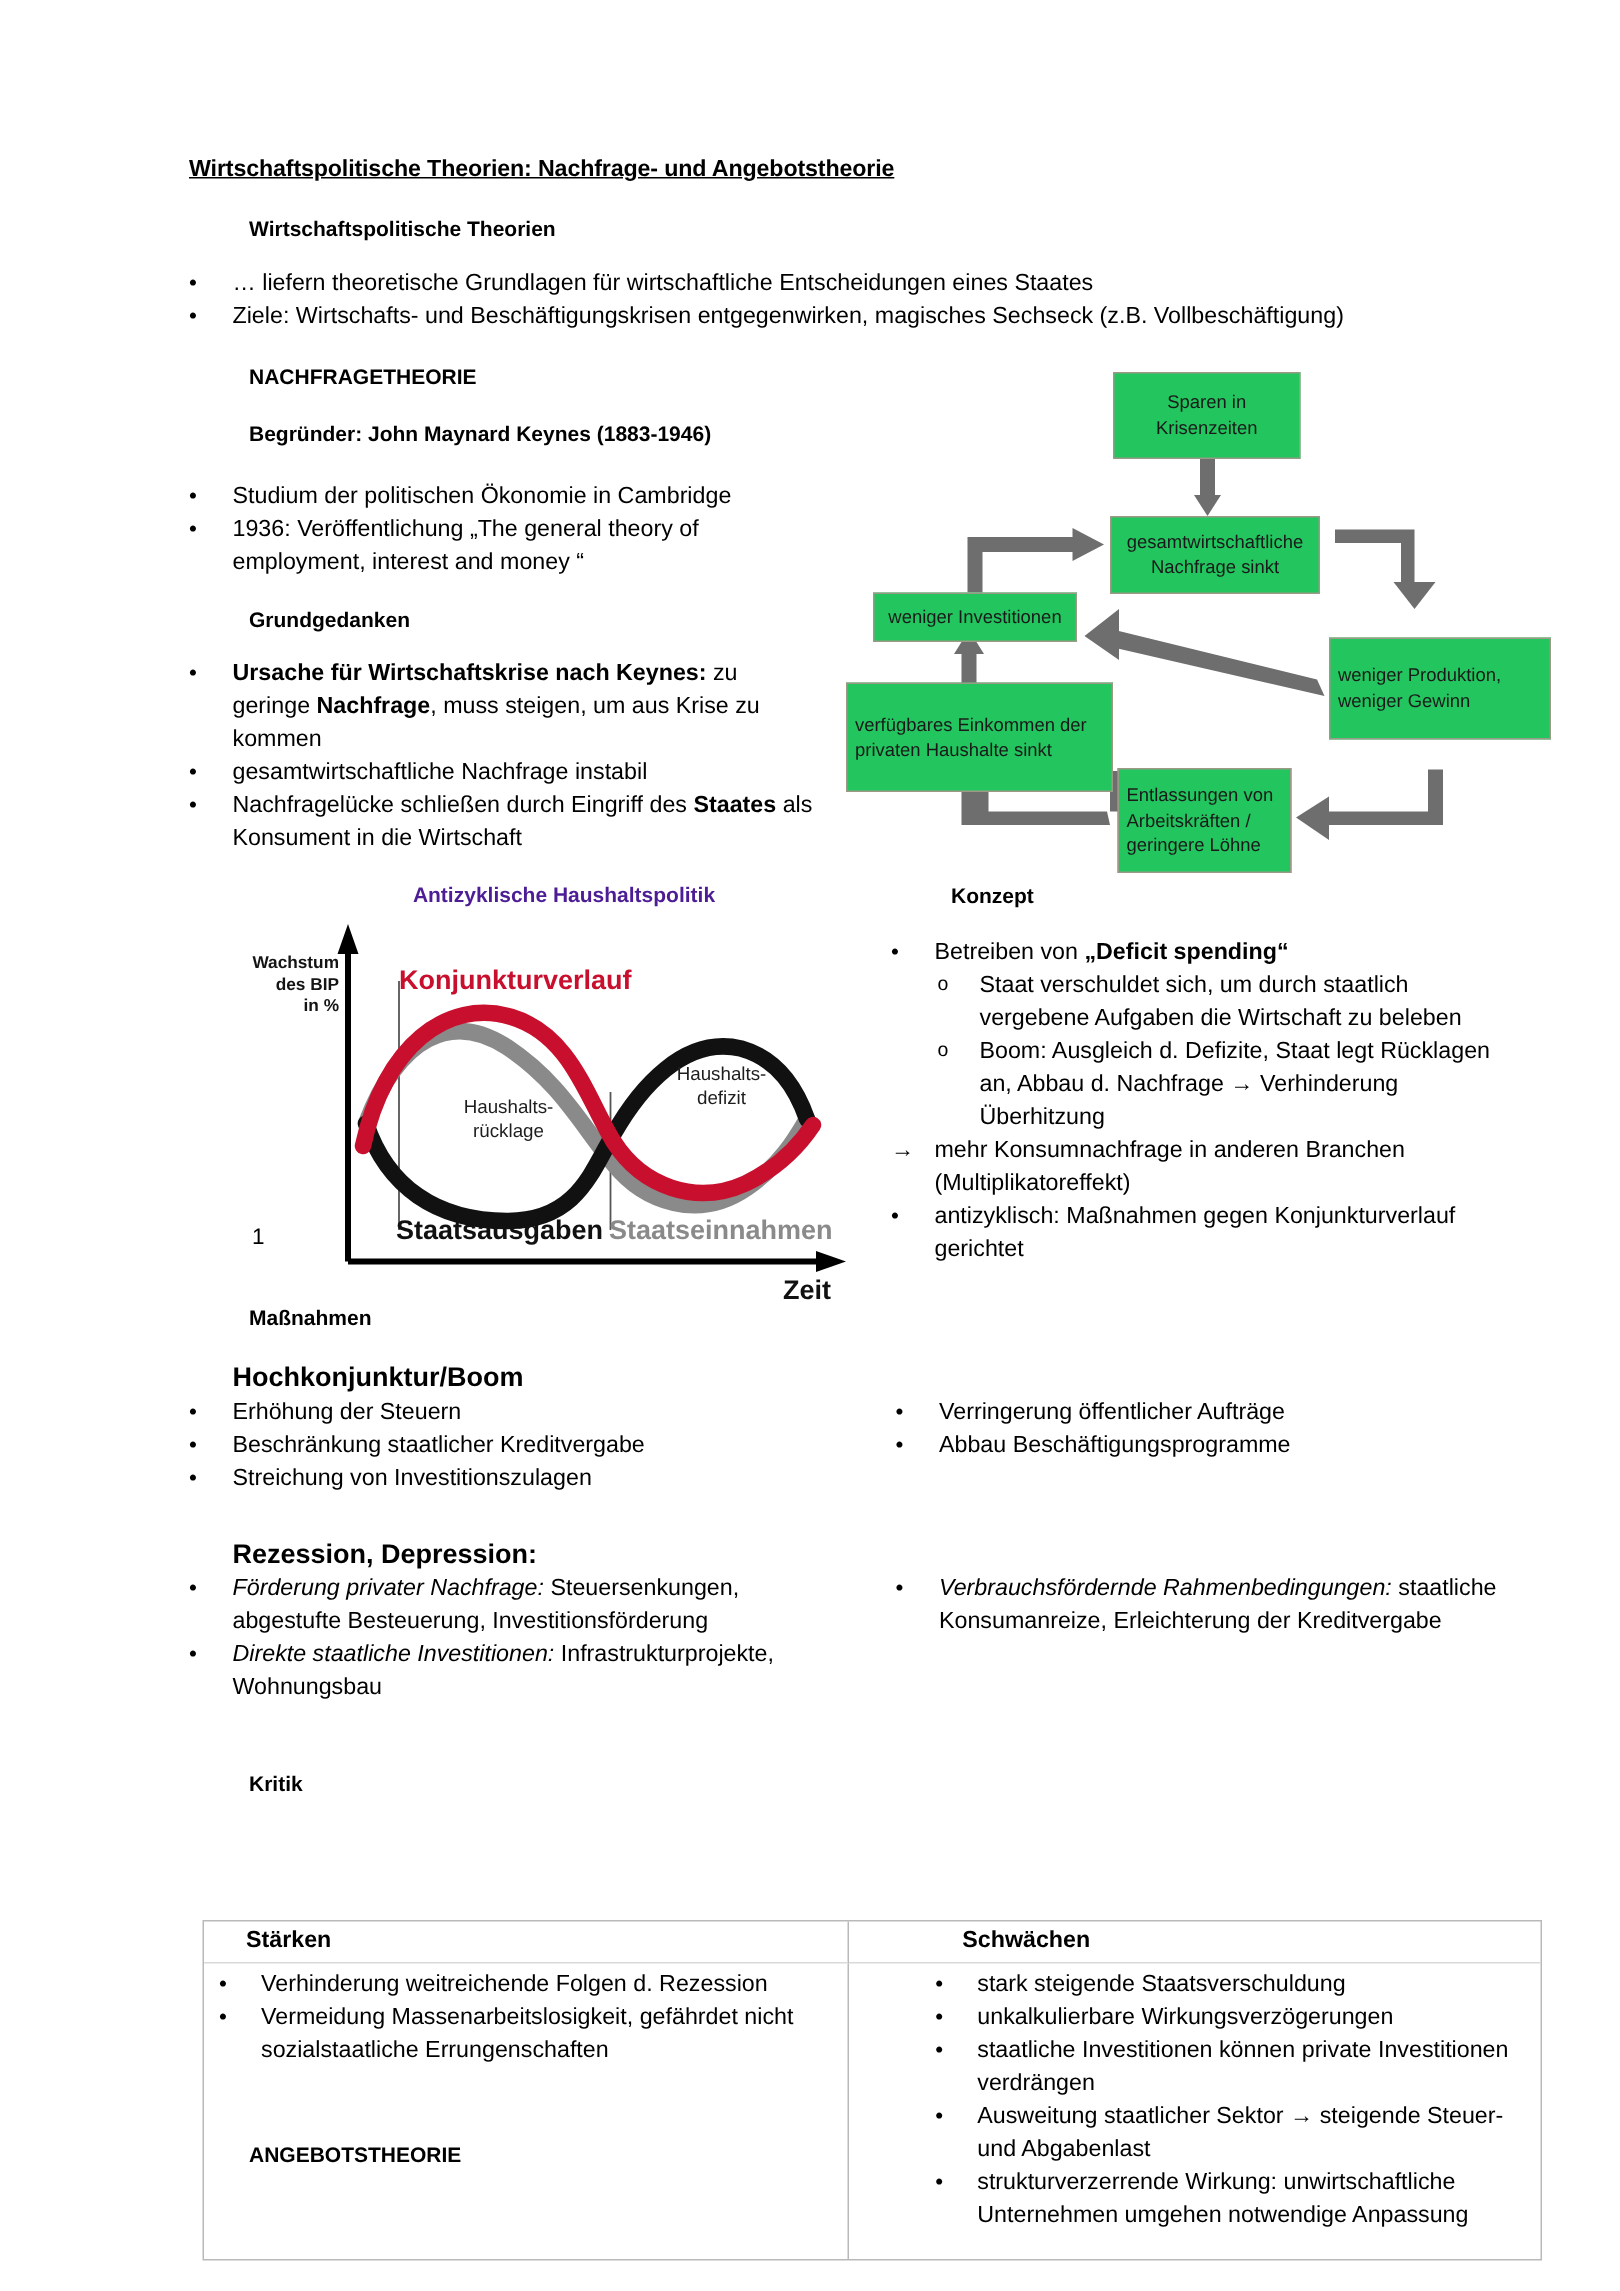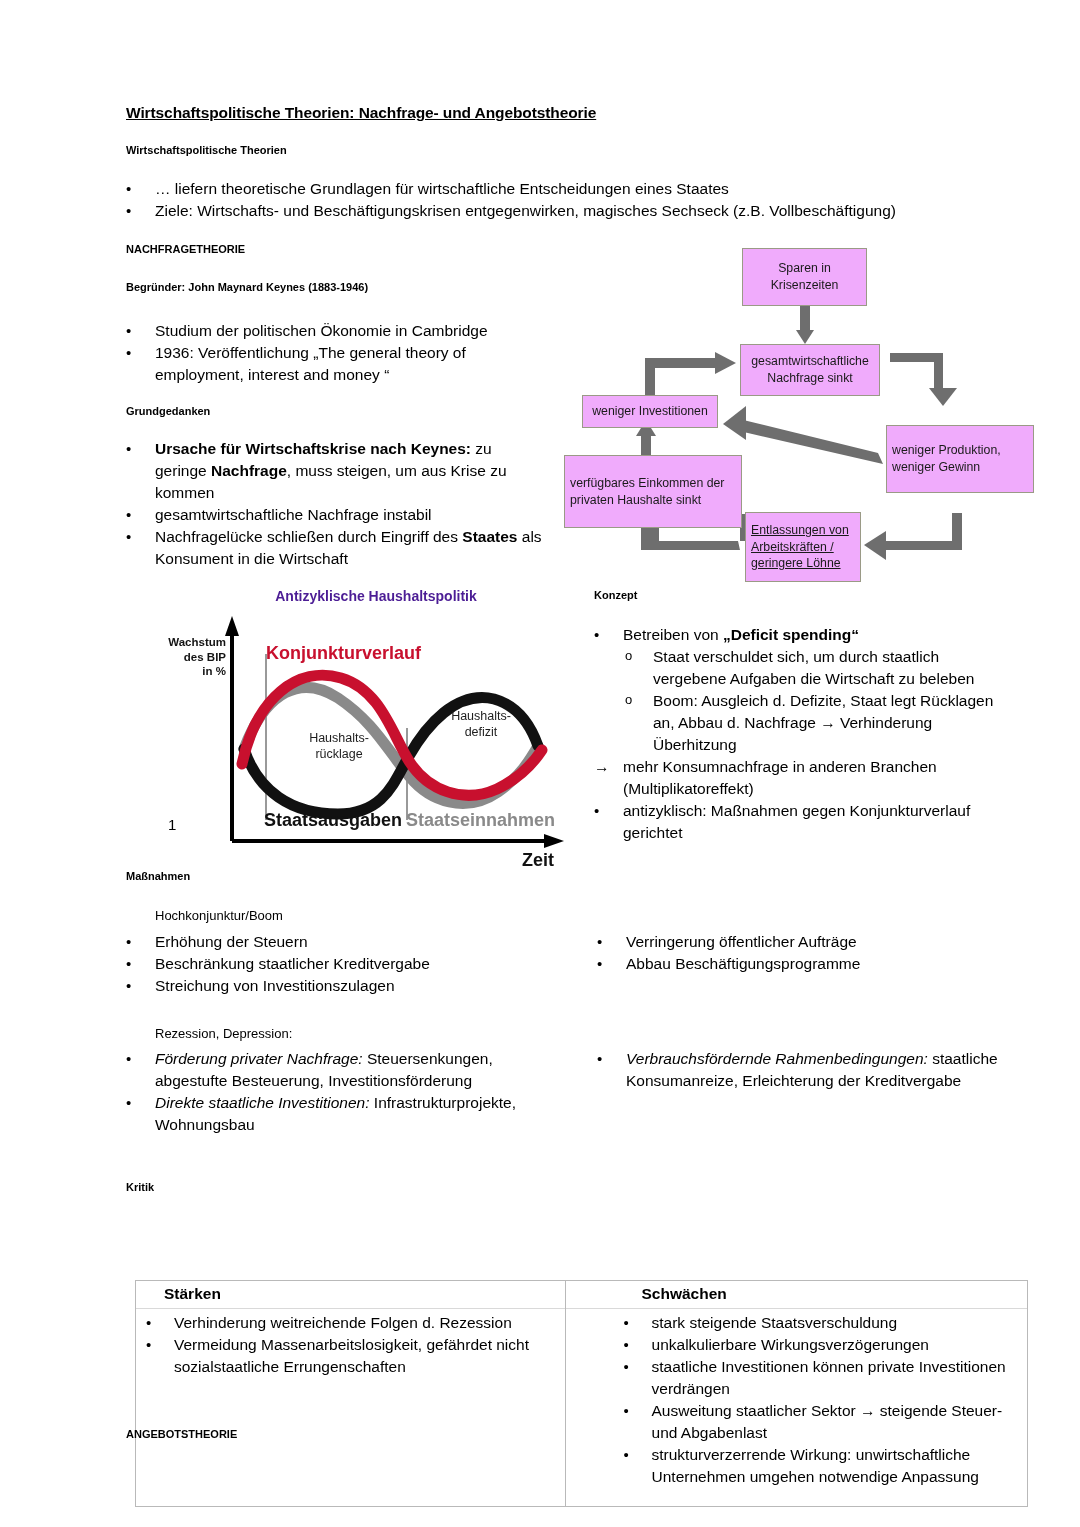--- a/index.html
+++ b/index.html
@@ -26,23 +26,24 @@
   .doc-title {
     position: absolute;
     left: 126px; top: 104px;
     font-size: 15.5px;
     font-weight: bold;
     text-decoration: underline;
     letter-spacing: -0.1px;
     white-space: nowrap;
   }
   .h-bold {
-    font-size: 11px;
+    font-size: 14px;
     font-weight: bold;
     white-space: nowrap;
+    margin-left: 40px;
   }
   .p-text { font-size: 15.5px; }
 
   .sec-theorien { position: absolute; left: 126px; top: 144px; }
   .sec-nachfrage { position: absolute; left: 126px; top: 243px; }
   .sec-begruender { position: absolute; left: 126px; top: 281px; }
   .sec-grundgedanken { position: absolute; left: 126px; top: 405px; }
   .sec-konzept { position: absolute; left: 594px; top: 589px; }
   .sec-massnahmen { position: absolute; left: 126px; top: 870px; }
   .sec-kritik { position: absolute; left: 126px; top: 1181px; }
@@ -99,21 +100,21 @@
   i, em { font-style: italic; }
 
   
   .flow {
     position: absolute;
     left: 560px; top: 240px;
     width: 490px; height: 350px;
   }
   .fbox {
     position: absolute;
-    background: #f0abfc;
+    background: #22c55e;
     border: 1px solid #9a9a86;
     box-sizing: border-box;
     font-size: 12.3px;
     line-height: 1.35;
     color: #1a1a1a;
     display: flex;
     align-items: center;
     justify-content: center;
     text-align: center;
     padding: 2px 5px;
@@ -157,22 +158,22 @@
   }
   .page-num {
     position: absolute;
     left: 168px; top: 816px;
     font-size: 15px;
   }
 
   
   .mass-sub {
     position: absolute;
-    font-size: 13px;
-    font-weight: normal;
+    font-size: 18px;
+    font-weight: bold;
   }
   .mass-boom-h { left: 155px; top: 908px; }
   .mass-rez-h  { left: 155px; top: 1026px; }
   .list-boom-l   { position: absolute; left: 126px; top: 931px; width: 420px; }
   .list-boom-r   { position: absolute; left: 597px; top: 931px; width: 400px; }
   .list-rez-l    { position: absolute; left: 126px; top: 1048px; width: 430px; }
   .list-rez-r    { position: absolute; left: 597px; top: 1048px; width: 410px; }
 
   
   .ktable {
@@ -287,21 +288,21 @@
       <span style="white-space:pre-line;">gesamtwirtschaftliche
 Nachfrage sinkt</span>
     </div>
 
     <div class="fbox left-align" style="left:326px; top:185px; width:148px; height:68px;">
       <span style="white-space:pre-line;">weniger Produktion,
 weniger Gewinn</span>
     </div>
 
     <div class="fbox left-align" style="left:185px; top:272px; width:116px; height:70px;">
-      <span style="white-space:pre-line;text-decoration:underline;">Entlassungen von
+      <span style="white-space:pre-line;">Entlassungen von
 Arbeitskräften /
 geringere Löhne</span>
     </div>
 
     <div class="fbox left-align" style="left:4px; top:215px; width:178px; height:73px;">
       <span style="white-space:pre-line;">verfügbares Einkommen der
 privaten Haushalte  sinkt</span>
     </div>
 
     <div class="fbox" style="left:22px; top:155px; width:136px; height:33px;">

